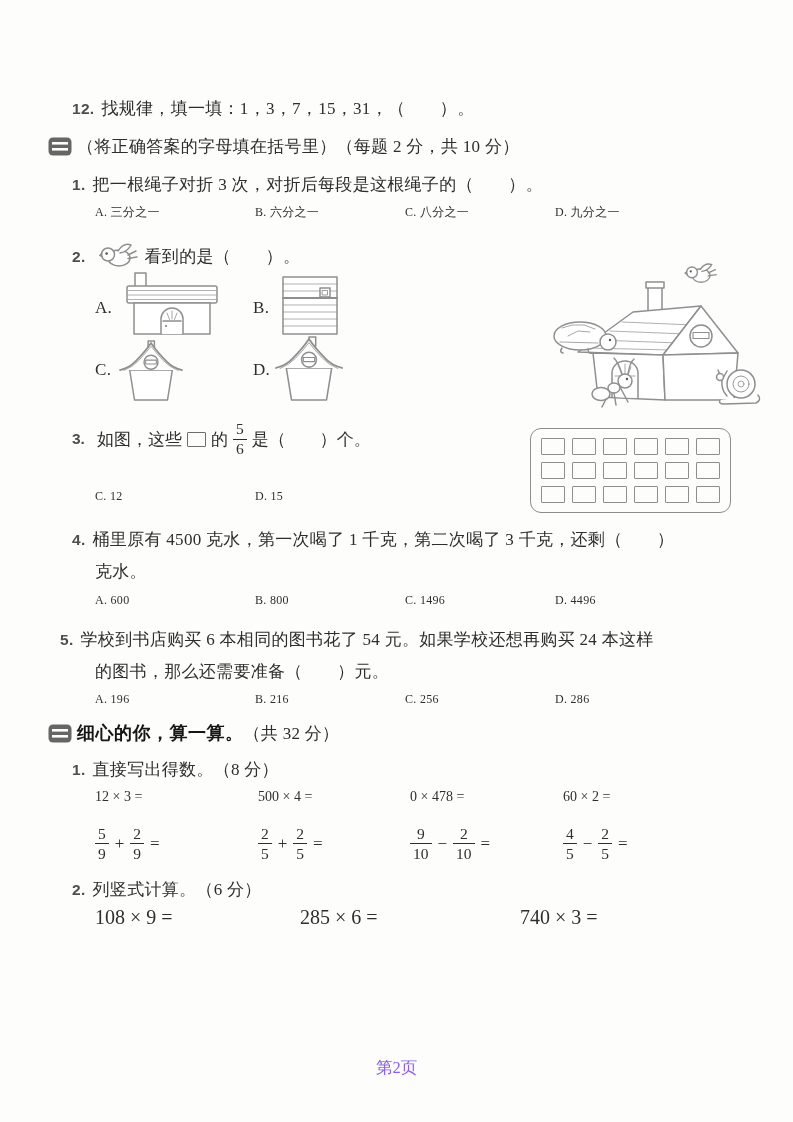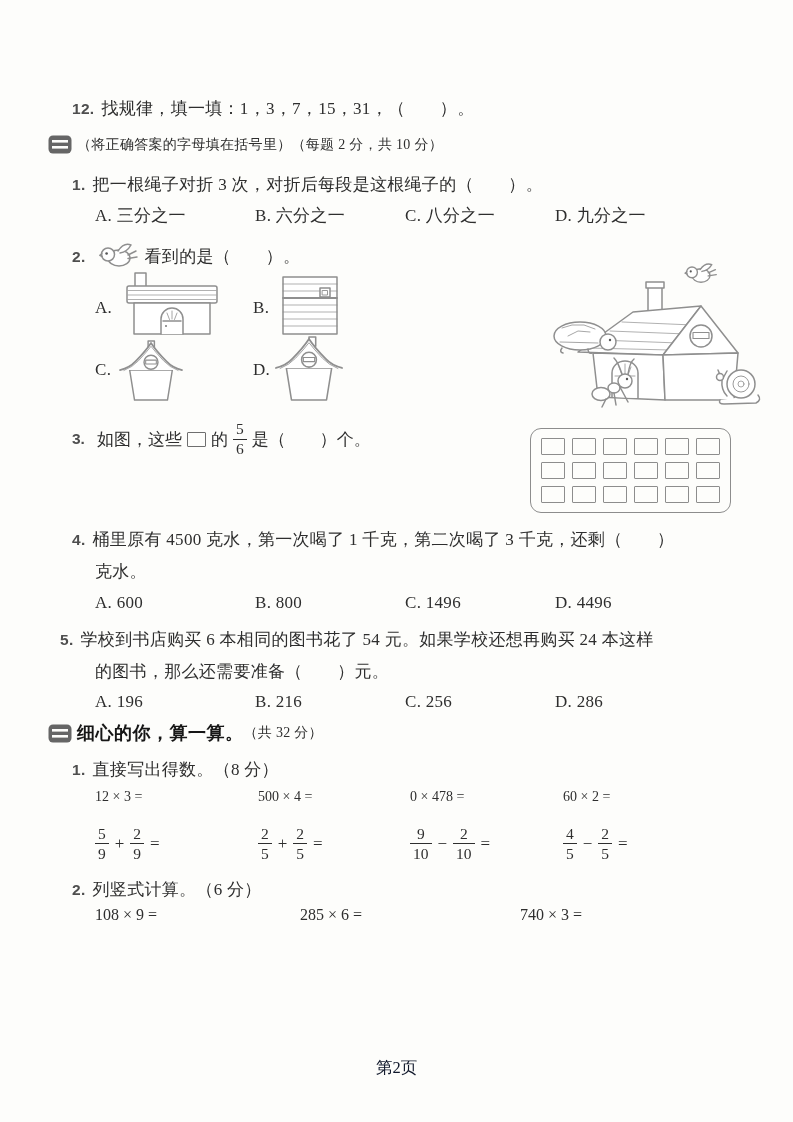--- a/index.html
+++ b/index.html
@@ -12,52 +12,52 @@
   .line{position:absolute;white-space:nowrap;font-size:17px;letter-spacing:.3px;}
   .qnum{
     font-family:"Liberation Sans",sans-serif;font-weight:bold;color:#4e4e4e;
     font-size:15.5px;margin-right:7px;
   }
   .sec{position:absolute;white-space:nowrap;display:flex;align-items:center;}
   .sec-title{
     font-family:"Liberation Sans",sans-serif;font-weight:bold;color:#161616;
     font-size:18px;letter-spacing:.5px;
   }
-  .sec-note{font-size:14px;color:#2e2e2e;letter-spacing:.3px;}
+  .sec-note{font-size:17px;color:#2e2e2e;letter-spacing:.3px;}
   .sec-icon{margin-right:5px;flex:0 0 auto;}
-  .opt-row{position:absolute;left:95px;display:flex;font-size:17px;white-space:nowrap;letter-spacing:.3px;}
+  .opt-row{position:absolute;left:95px;display:flex;font-size:12px;white-space:nowrap;letter-spacing:.3px;}
   .opt-row .c0{width:160px;}
   .opt-row .c1{width:150px;}
   .opt-row .c2{width:150px;}
   .calc-row{position:absolute;left:95px;display:flex;font-size:14px;white-space:nowrap;}
   .calc-row .k0{width:163px;}
   .calc-row .k1{width:152px;}
   .calc-row .k2{width:153px;}
-  .calc-row2{position:absolute;left:95px;display:flex;font-size:16px;white-space:nowrap;}
+  .calc-row2{position:absolute;left:95px;display:flex;font-size:20px;white-space:nowrap;}
   .calc-row2 .m0{width:205px;}
   .calc-row2 .m1{width:220px;}
   .fr{display:inline-flex;flex-direction:column;align-items:center;line-height:1.02;
       vertical-align:middle;font-size:15.5px;}
   .fr .fb{align-self:stretch;border-top:1.4px solid #2e2e2e;margin:1.5px 0;}
   .fr span{padding:0 3px;}
   .fgroup{display:inline-flex;align-items:center;gap:6px;font-size:17px;}
   .frac-row{position:absolute;left:95px;display:flex;align-items:center;height:46px;}
   .frac-row .f0{width:163px;}
   .frac-row .f1{width:152px;}
   .frac-row .f2{width:153px;}
   .sq{display:inline-block;width:17px;height:13px;border:1.4px solid #6e6e6e;
       border-radius:1px;vertical-align:-1px;}
   .q3line{position:absolute;display:flex;align-items:center;gap:5px;font-size:17px;white-space:nowrap;}
   .grid-box{
     position:absolute;border:1.6px solid #8d8d8d;border-radius:11px;
     display:grid;grid-template-columns:repeat(6,24px);grid-template-rows:repeat(3,17px);
     gap:7px;padding:9px 10px;background:#fdfdfb;
   }
   .grid-box .cell{border:1.6px solid #8d8d8d;border-radius:1px;background:#fdfdfb;}
-  .footer{position:absolute;left:0;width:100%;text-align:center;font-size:16.5px;color:#0f172a;}
+  .footer{position:absolute;left:0;width:100%;text-align:center;font-size:16.5px;color:#8b5cf6;}
   svg{display:block;}
   .lineart{stroke:#8f8f8f;fill:none;stroke-width:1.5;stroke-linecap:round;stroke-linejoin:round;}
 </style>
 </head>
 <body>
 
 <div class="page">
 
   <div class="line" style="left:72px;top:97px;">
     <span class="qnum">12.</span><span>找规律，填一填：1，3，7，15，31，（　　）。</span>
@@ -207,20 +207,24 @@
     <span>如图，这些</span>
     <span class="sq"></span>
     <span>的</span>
     <span class="fr">
       <span>5</span>
       <span class="fb"></span>
       <span>6</span>
     </span>
     <span>是（　　）个。</span>
   </div>
+  <div class="opt-row" style="top:489px;">
+    <span class="c0">C. 12</span>
+    <span>D. 15</span>
+  </div>
   <div class="grid-box" style="left:530px;top:428px;">
       <span class="cell"></span>
       <span class="cell"></span>
       <span class="cell"></span>
       <span class="cell"></span>
       <span class="cell"></span>
       <span class="cell"></span>
       <span class="cell"></span>
       <span class="cell"></span>
       <span class="cell"></span>

